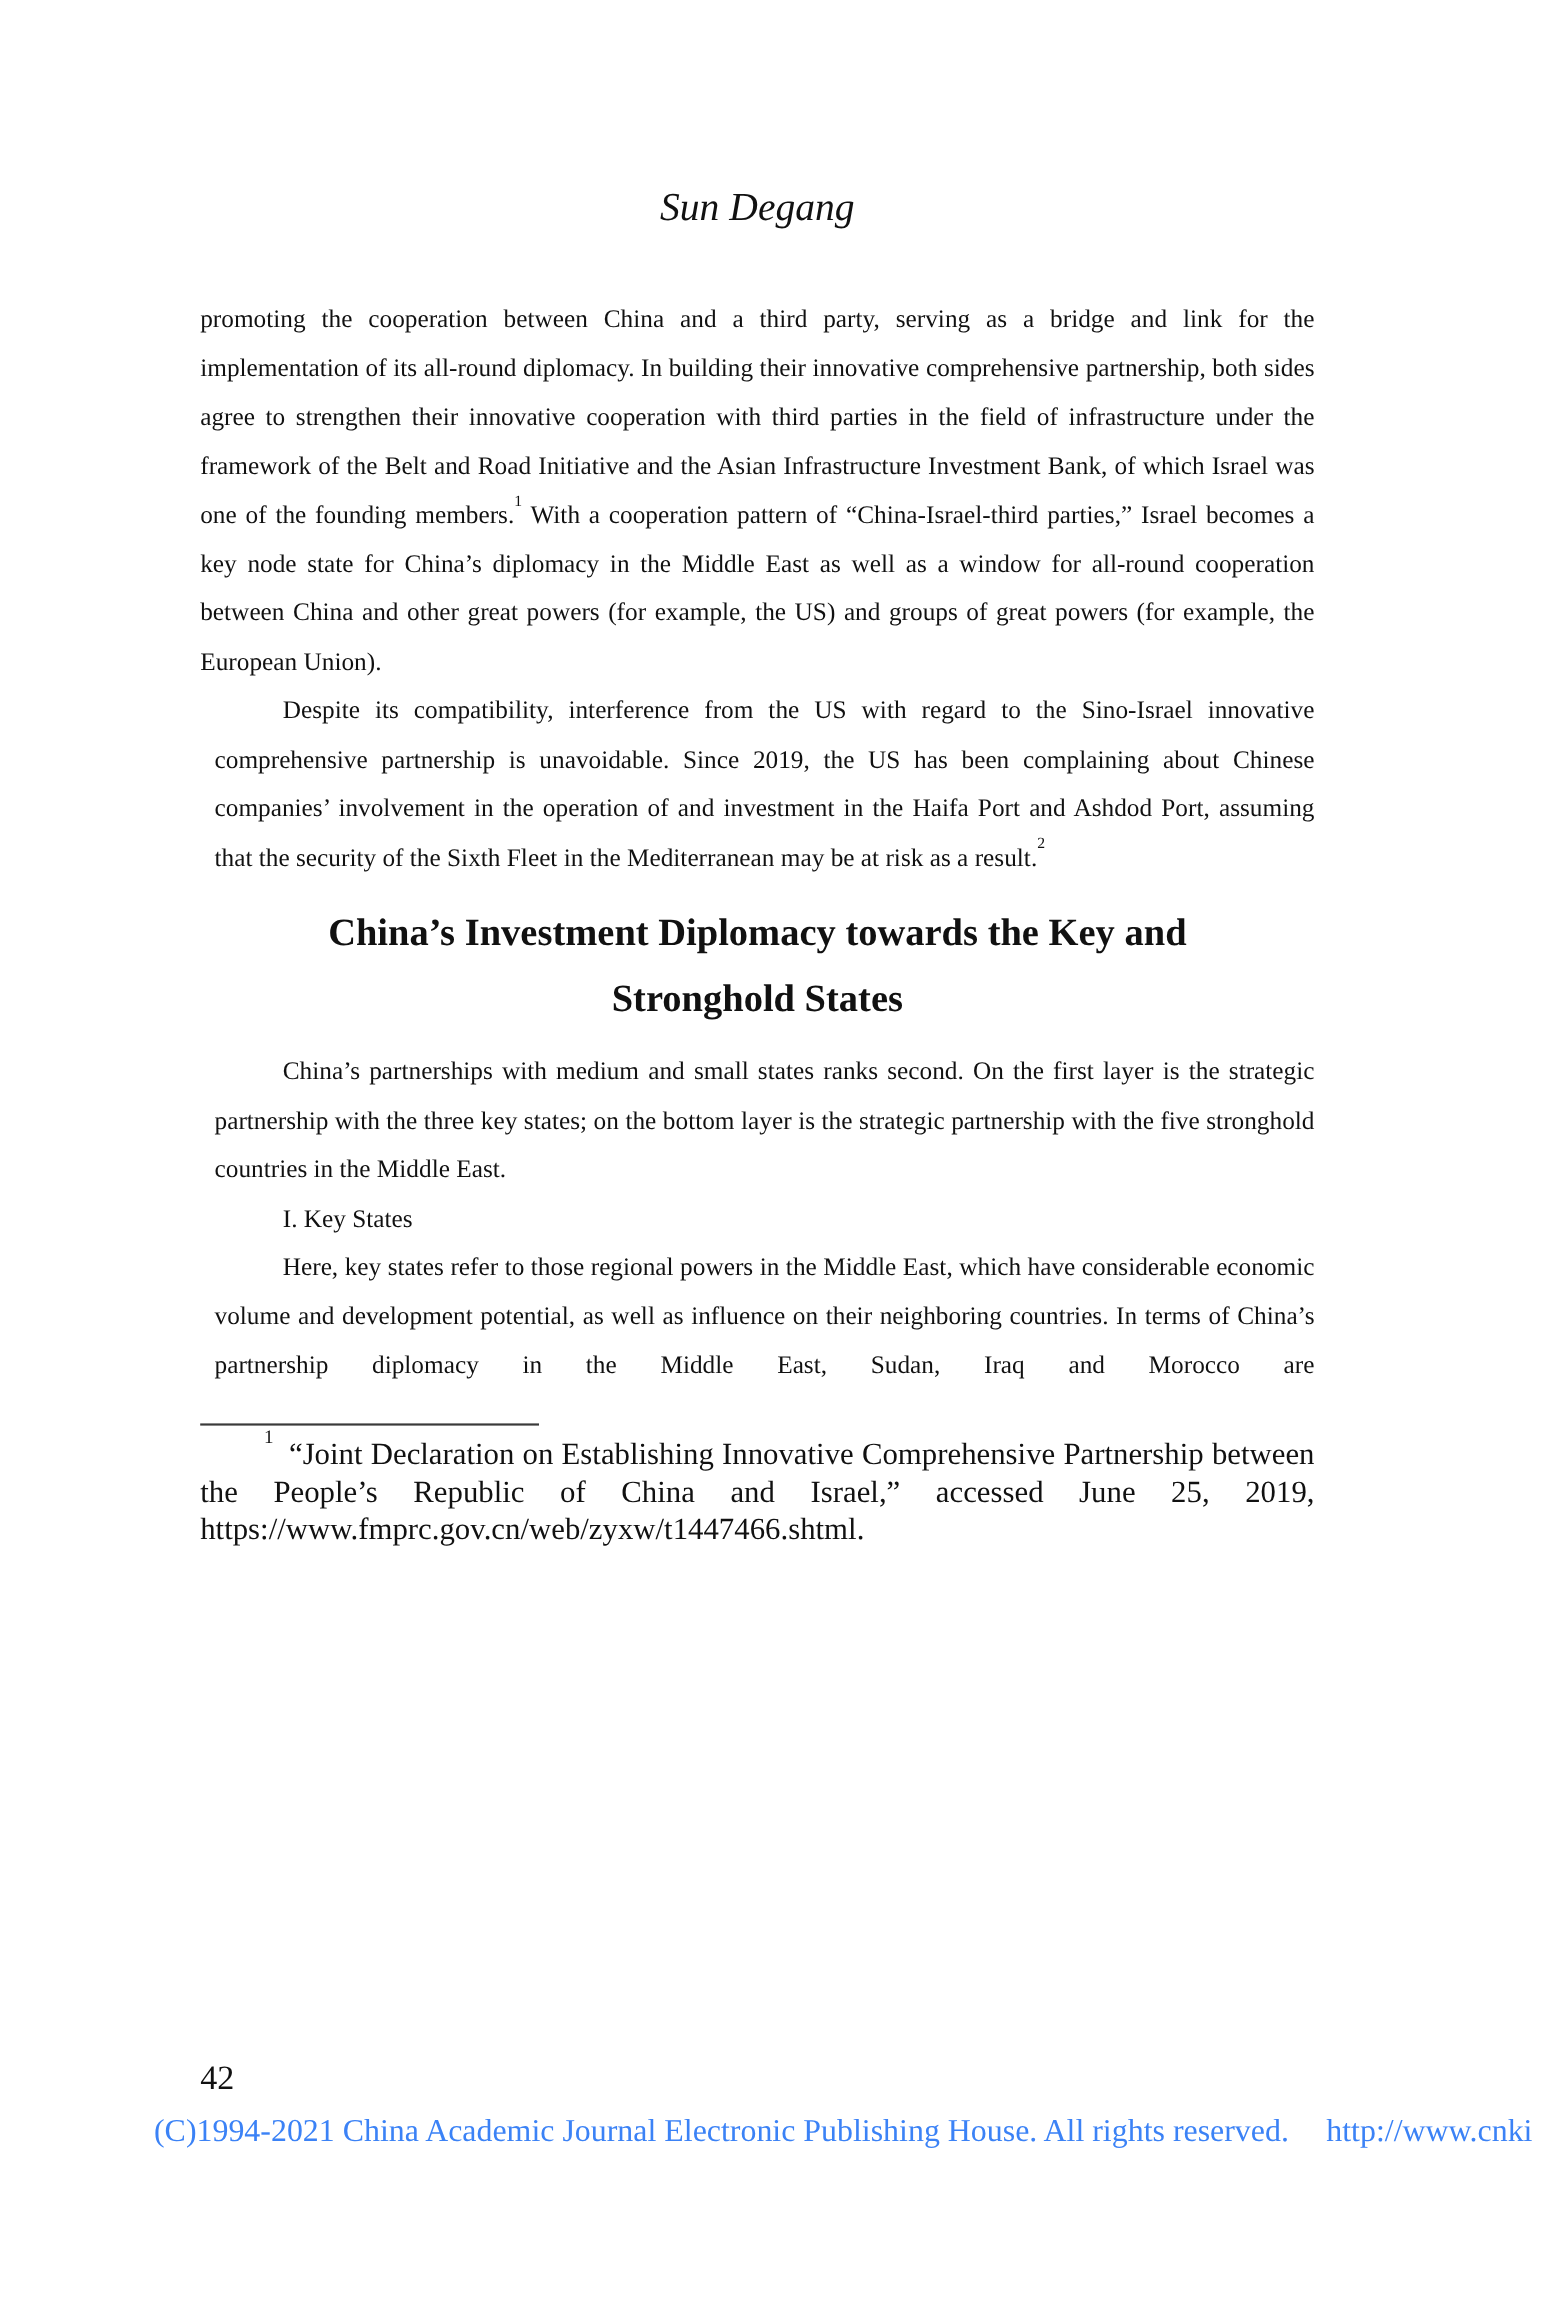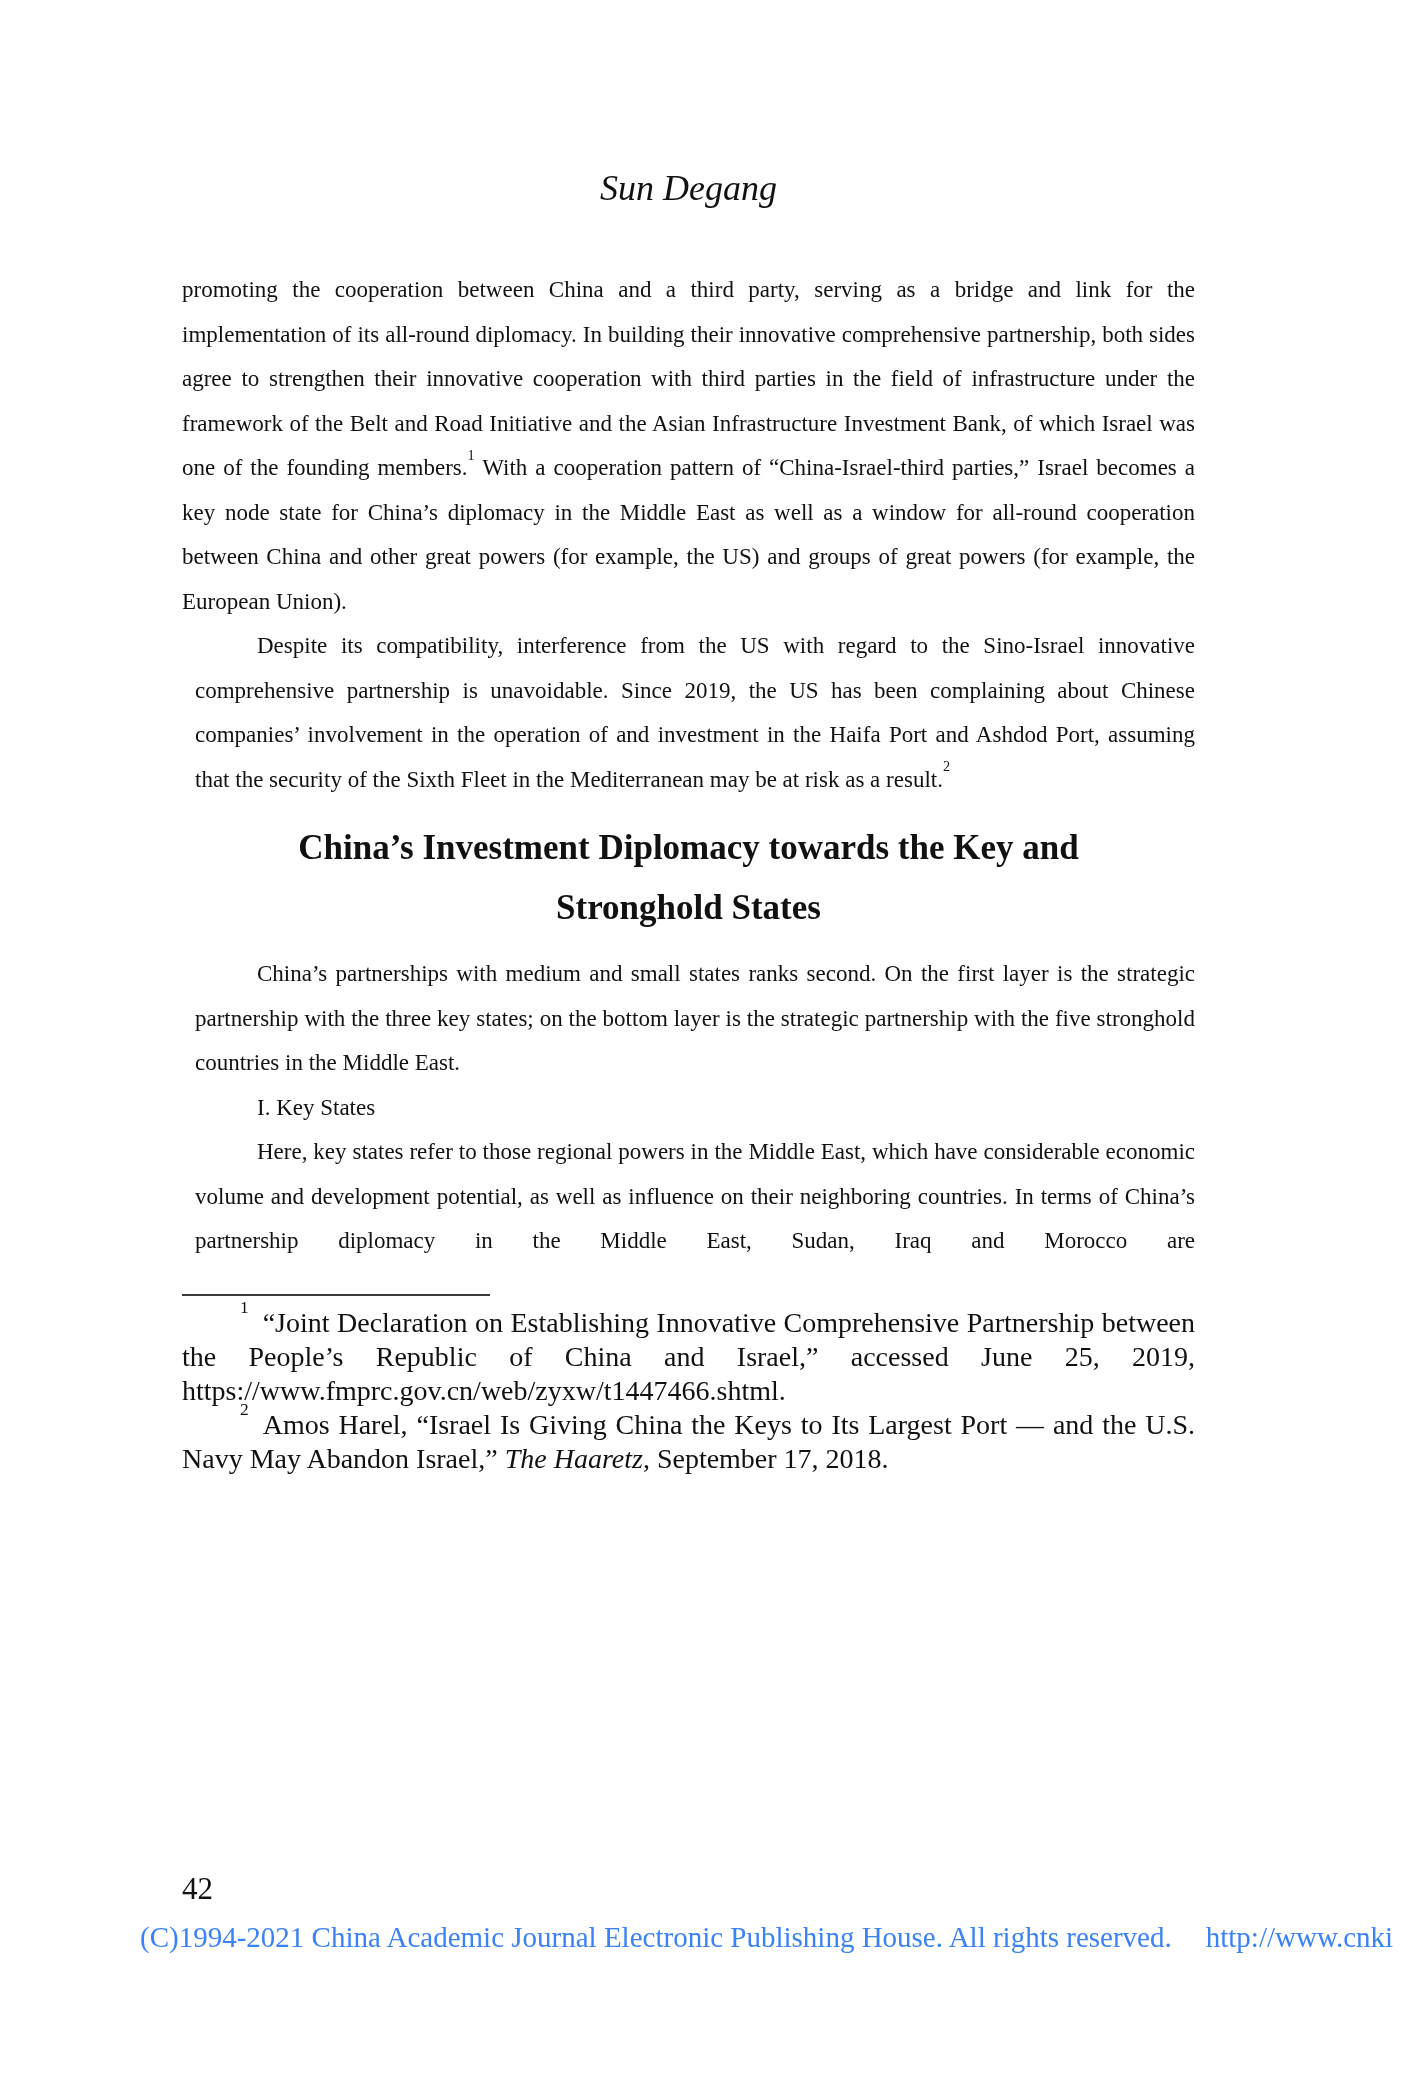--- a/index.html
+++ b/index.html
@@ -118,21 +118,20 @@
     <div id="paras-bottom">
         <p class="body-par indent"><span>China’s partnerships with medium and small states ranks second. On the first layer is the strategic partnership with the three key states; on the bottom layer is the strategic partnership with the five stronghold countries in the Middle East.</span></p>
         <p class="body-par indent"><span>I. Key States</span></p>
         <p class="body-par indent fill-last"><span>Here, key states refer to those regional powers in the Middle East, which have considerable economic volume and development potential, as well as influence on their neighboring countries. In terms of China’s partnership diplomacy in the Middle East, Sudan, Iraq and Morocco are</span></p>
       </div>
 
     <hr class="fn-sep">
 
     <div id="footnotes">
         <p class="fn"><sup class="ref">1</sup><span>“Joint Declaration on Establishing Innovative Comprehensive Partnership between the People’s Republic of China and Israel,” accessed June 25, 2019, https://www.fmprc.gov.cn/web/zyxw/t1447466.shtml.</span></p>
-        <p class="fn"><sup class="ref">2</sup><span>Amos Harel, “Israel Is Giving China the Keys to Its Largest Port — and the U.S. Navy May Abandon Israel,” </span><span class="it">The Haaretz</span><span>, September 17, 2018.</span></p>
       </div>
 
   </div>
 
   <div class="footer-num">42</div>
 
 
   <div class="watermark">
     <span>(C)1994-2021 China Academic Journal Electronic Publishing House. All rights reserved.</span><span class="wm-url">http://www.cnki</span>
   </div>

